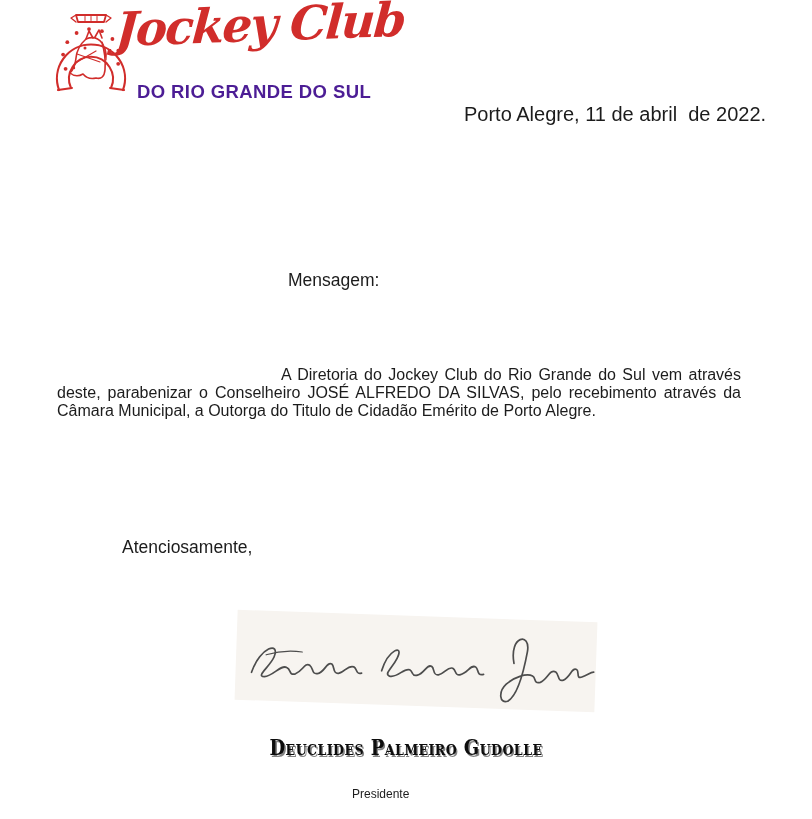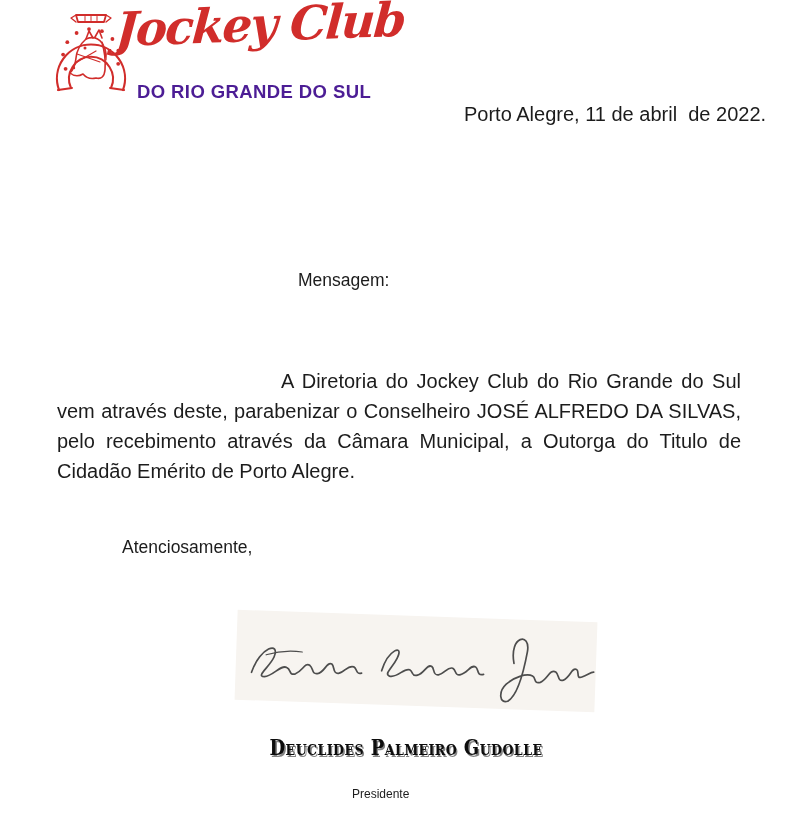--- a/index.html
+++ b/index.html
@@ -22,24 +22,24 @@
     white-space:nowrap;
   }
   .club-subtitle{
     position:absolute;left:137px;top:81px;
     font-weight:700;font-size:18.5px;letter-spacing:0.4px;
     white-space:nowrap;
   }
 
   
   .date-line{left:420px;top:103px;font-size:20px;white-space:pre;margin-left:44px;}
-  .subject-label{left:298px;top:270px;font-size:17.5px;}
+  .subject-label{left:288px;top:270px;font-size:17.5px;}
   .body-par{
     left:57px;top:366px;width:684px;
-    font-size:20px;line-height:30px;
+    font-size:16px;line-height:18px;
     text-align:justify;text-indent:224px;
   }
   .closing{left:122px;top:537px;font-size:17.5px;}
 
   
   .sig-strip{
     left:236px;top:616px;width:360px;height:90px;
     background:#f7f4f0;
     transform:rotate(2deg);
   }

